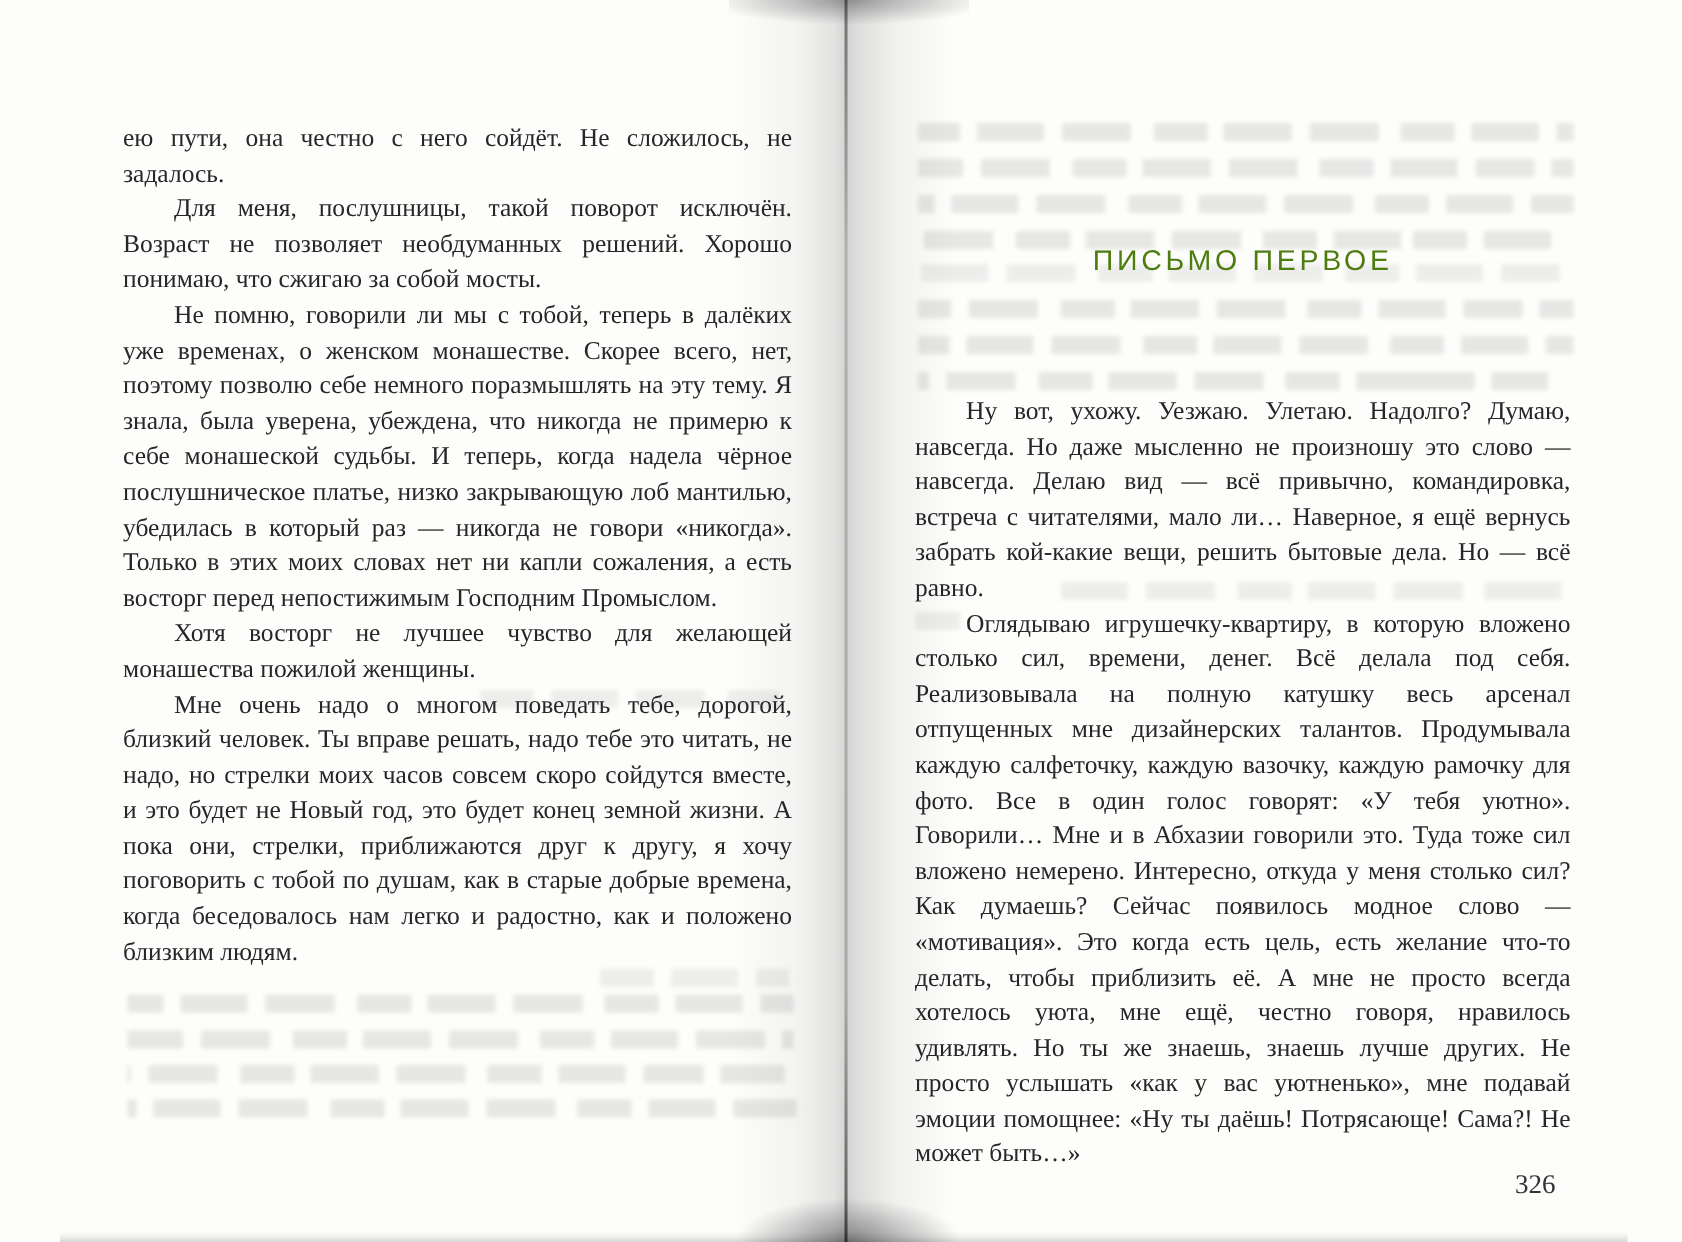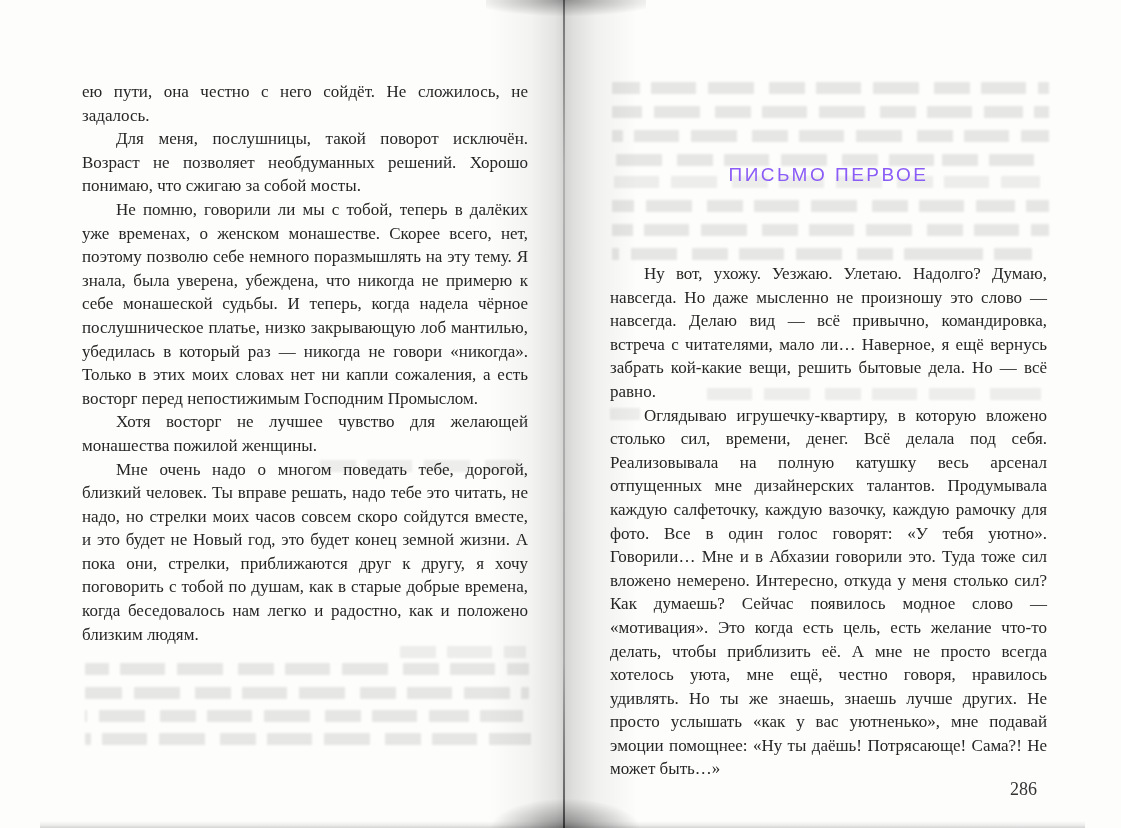--- a/index.html
+++ b/index.html
@@ -27,21 +27,21 @@
   .left-text  { left:82px;  top:80px;  width:446px; }
   .right-text { left:610px; top:262px; width:437px; }
 
   .chapter-heading {
     position:absolute; z-index:2;
     left:610px; top:164px; width:437px;
     margin:0; text-align:center;
     font-family:"Liberation Sans", sans-serif;
     font-weight:normal;
     font-size:19px; letter-spacing:2.5px;
-    color:#8b5cf6;
+    color:#4d7c0f;
   }
 
   .pagenum {
     position:absolute; z-index:2;
     left:610px; top:779px; width:427px;
     text-align:right;
     font-size:18px; color:#333333;
   }
 
   
@@ -123,21 +123,21 @@
     <div class="ghost light" style="left:700px; top:388px; width:345px; background-position-x:-40px;"></div>
     <div class="ghost light" style="left:610px; top:408px; width:30px;"></div>
 
     <h2 class="chapter-heading">ПИСЬМО ПЕРВОЕ</h2>
 
     <div class="textblock right-text">
       <p>Ну вот, ухожу. Уезжаю. Улетаю. Надолго? Думаю, навсегда. Но даже мысленно не произношу это слово — навсегда. Делаю вид — всё привычно, командировка, встреча с читателями, мало ли… Наверное, я ещё вернусь забрать кой-какие вещи, решить бытовые дела. Но — всё равно.</p>
       <p>Оглядываю игрушечку-квартиру, в которую вложено столько сил, времени, денег. Всё делала под себя. Реализовывала на полную катушку весь арсенал отпущенных мне дизайнерских талантов. Продумывала каждую салфеточку, каждую вазочку, каждую рамочку для фото. Все в один голос говорят: «У тебя уютно». Говорили… Мне и в Абхазии говорили это. Туда тоже сил вложено немерено. Интересно, откуда у меня столько сил? Как думаешь? Сейчас появилось модное слово — «мотивация». Это когда есть цель, есть желание что-то делать, чтобы приблизить её. А мне не просто всегда хотелось уюта, мне ещё, честно говоря, нравилось удивлять. Но ты же знаешь, знаешь лучше других. Не просто услышать «как у вас уютненько», мне подавай эмоции помощнее: «Ну ты даёшь! Потрясающе! Сама?! Не может быть…»</p>
     </div>
 
-    <div class="pagenum">286</div>
+    <div class="pagenum">326</div>
   </section>
 
   <div class="gutter"></div>
   <div class="spine-line"></div>
   <div class="spine-top"></div>
   <div class="spine-bottom"></div>
   <div class="bottom-edge"></div>
 
 </div>
 

